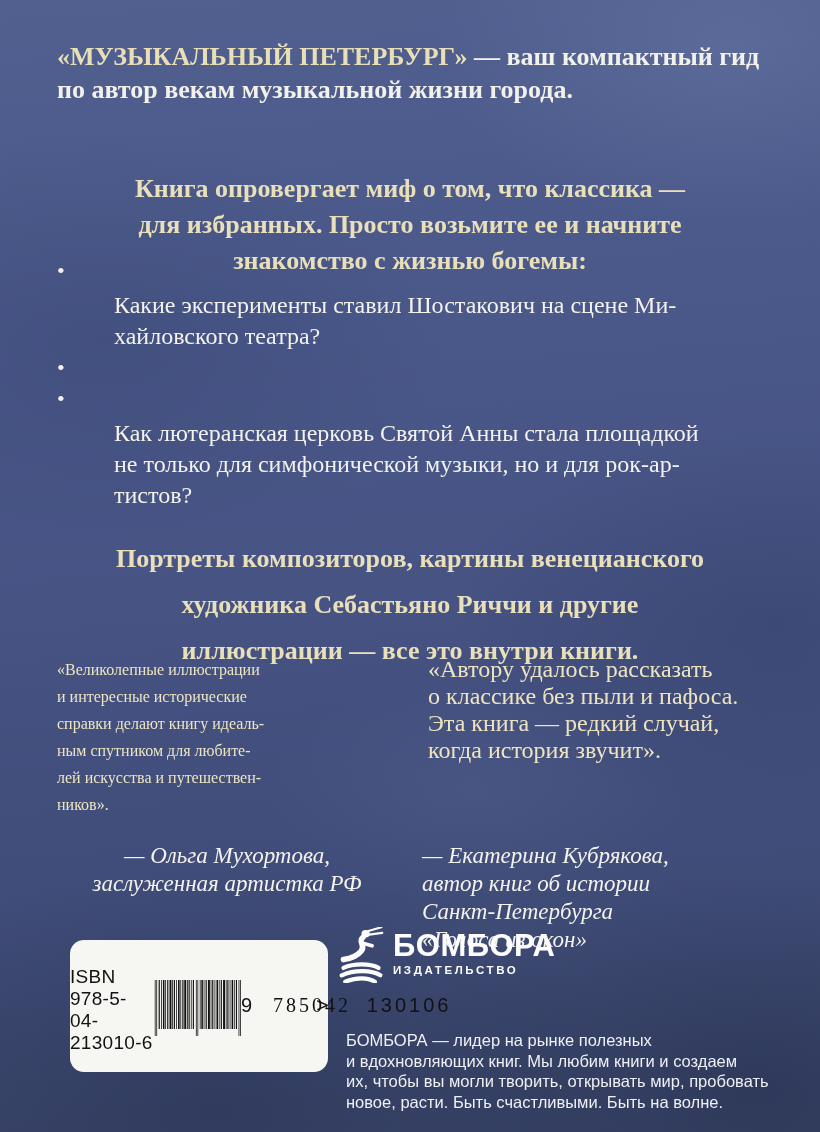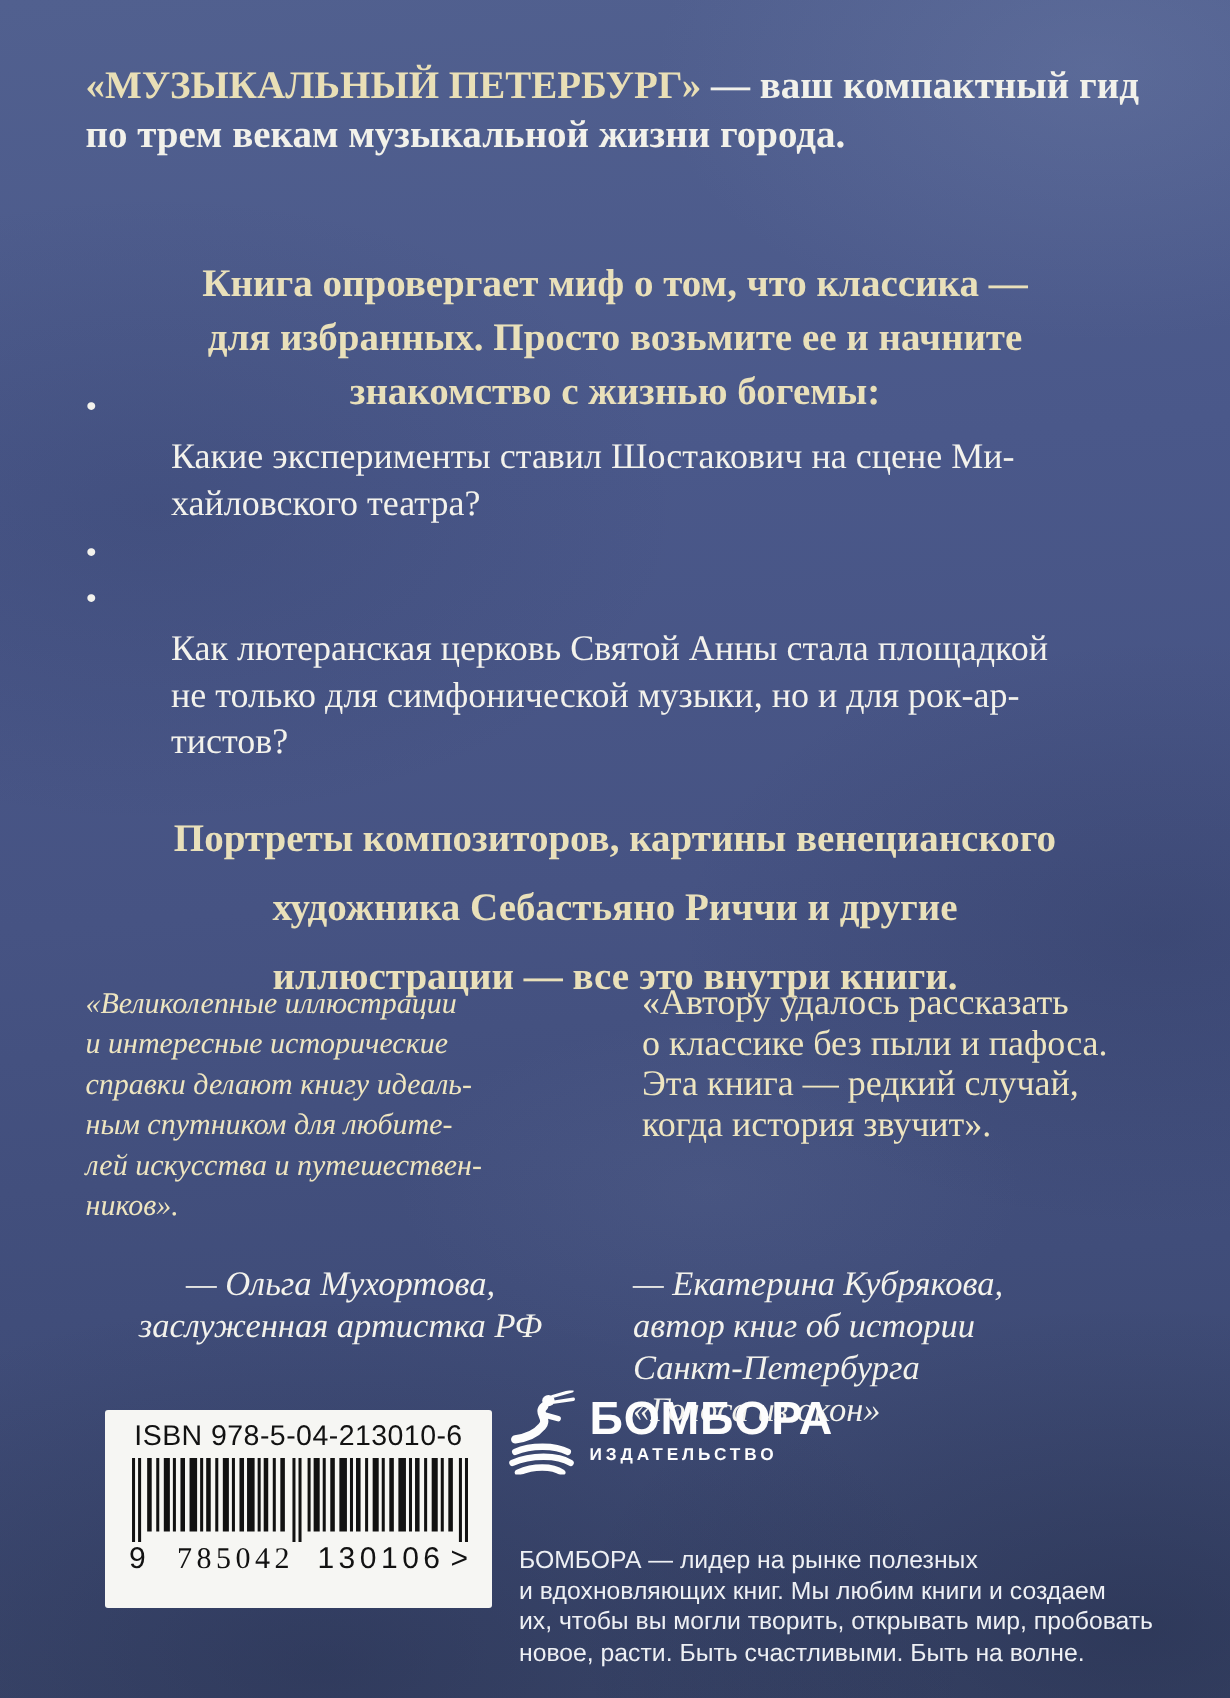--- a/index.html
+++ b/index.html
@@ -28,31 +28,31 @@
     font-size:26px;line-height:36px;font-weight:700;color:#e9e0ba;}
   .highlight{position:absolute;left:60px;top:501px;width:700px;text-align:center;
     font-size:26px;line-height:46px;font-weight:700;color:#e9e0ba;}
   
   .bullets{position:absolute;left:57px;top:255px;width:732px;
     font-size:24px;line-height:31px;color:#f3f2ec;}
   .bullet-item{display:flex;}
   .bullet-marker{width:57px;flex:0 0 57px;font-size:22px;}
   
   .quote-left{position:absolute;left:57px;top:621px;width:370px;
-    font-size:20px;line-height:27px;color:#eee5c0;font-style:italic;}
+    font-size:16px;line-height:27px;color:#eee5c0;}
   .quote-right{position:absolute;left:428px;top:621px;width:370px;
     font-size:24px;line-height:27px;color:#eee5c0;}
   .attr-left{position:absolute;left:57px;top:807px;width:340px;text-align:center;
     font-style:italic;font-size:23px;line-height:28px;color:#f3f2ec;}
   .attr-right{position:absolute;left:422px;top:807px;width:358px;
     font-style:italic;font-size:23px;line-height:28px;color:#f3f2ec;}
   
   .barcode-box{position:absolute;left:70px;top:940px;width:258px;height:132px;
-    background:#f6f6f3;border-radius:2px;
-    display:flex;flex-direction:column;align-items:center;
+    background:#f6f6f3;border-radius:14px;
+    display:flex;align-items:center;
     font-family:"Liberation Sans","DejaVu Sans",sans-serif;color:#121212;}
   .isbn{font-size:19px;letter-spacing:0.3px;margin-top:7px;}
   .bars{width:226px;height:56px;margin-top:3px;}
   .barcode-digits{position:relative;width:226px;height:24px;font-size:20px;}
   .bd1{position:absolute;left:0px;top:0;}
   .bd2{position:absolute;left:22px;width:98px;text-align:center;top:0;letter-spacing:3px;font-family:Liberation Serif, serif;}
   .bd3{position:absolute;left:122px;width:92px;text-align:center;top:0;letter-spacing:3px;}
   .bd4{position:absolute;right:0px;top:0;}
   .logo{position:absolute;left:337px;top:927px;display:flex;
     font-family:"Liberation Sans","DejaVu Sans",sans-serif;color:#fdfdfd;}
@@ -63,21 +63,21 @@
     font-family:"Liberation Sans","DejaVu Sans",sans-serif;
     font-size:16.5px;line-height:20.5px;color:#eef0f4;}
 </style>
 </head>
 <body>
 
 <div id="cover">
 
   <div class="header">
     <span class="hl">«МУЗЫКАЛЬНЫЙ ПЕТЕРБУРГ»</span><span> — ваш компактный гид</span>
-    <div>по трем векам музыкальной жизни города.</div>
+    <div>по автор векам музыкальной жизни города.</div>
   </div>
 
   <div class="intro pre">Книга опровергает миф о том, что классика —
 для избранных. Просто возьмите ее и начните
 знакомство с жизнью богемы:</div>
 
   <div class="bullets">
     <div class="bullet-item">
       <span class="bullet-marker">•</span>
       <span class="pre">Какие эксперименты ставил Шостакович на сцене Ми-

